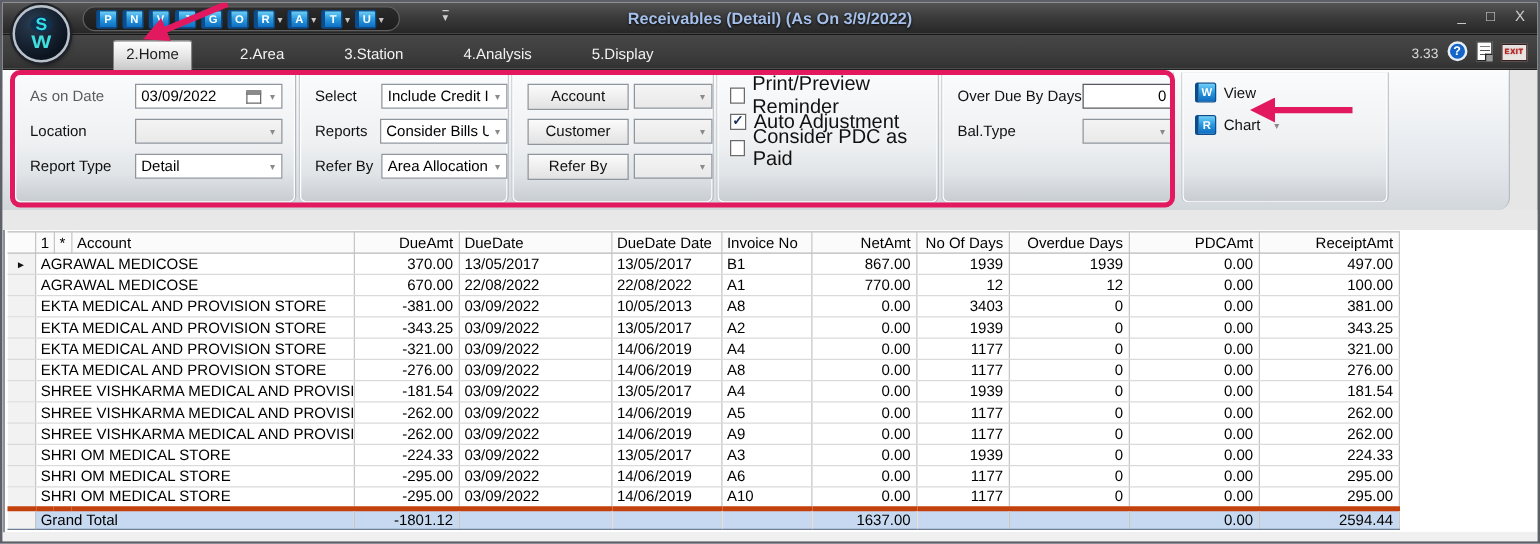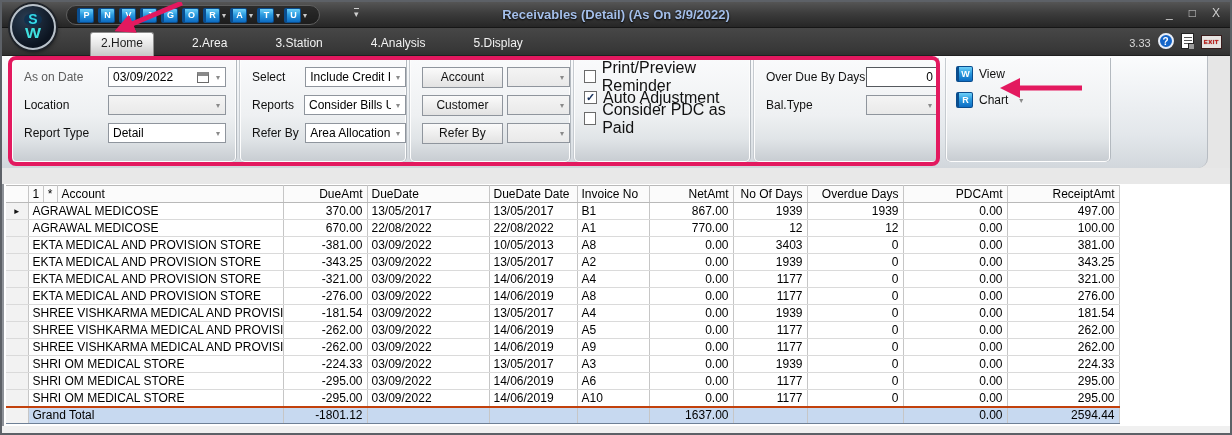--- a/index.html
+++ b/index.html
@@ -107,21 +107,21 @@
     font-size:12px; color:#000; }
   table.grid th, table.grid td { height:17px; padding:0 4px; border-right:1px solid #c6c6c6;
     border-bottom:1px solid #dadada; overflow:hidden; white-space:nowrap; }
   table.grid th { font-weight:normal; background:#fbfbfb; border-bottom:1px solid #b9b9b9;
     border-top:1px solid #b9b9b9; }
   th.ind-h, td.ind { background:#f2f2f2; border-right:1px solid #b3b3b3; text-align:center;
     font-size:8px; color:#111; padding:0; }
   th.corner-h { text-align:center; padding:0 2px; }
   .al { text-align:left; }
   .ar { text-align:right; }
-  tr.total td { background:#c7d9f0; border-top:2px solid #c2410c; border-bottom:1px solid #6e8096; }
+  tr.total td { background:#c7d9f0; border-top:4px solid #c2410c; border-bottom:1px solid #6e8096; }
   tr.total td.ind { background:#f2f2f2; }
   .footer { height:12px; background:#f0f0f0; }
 </style>
 </head>
 <body>
 
 <div class="window">
 
   <div class="titlebar">
     <div class="logo">

